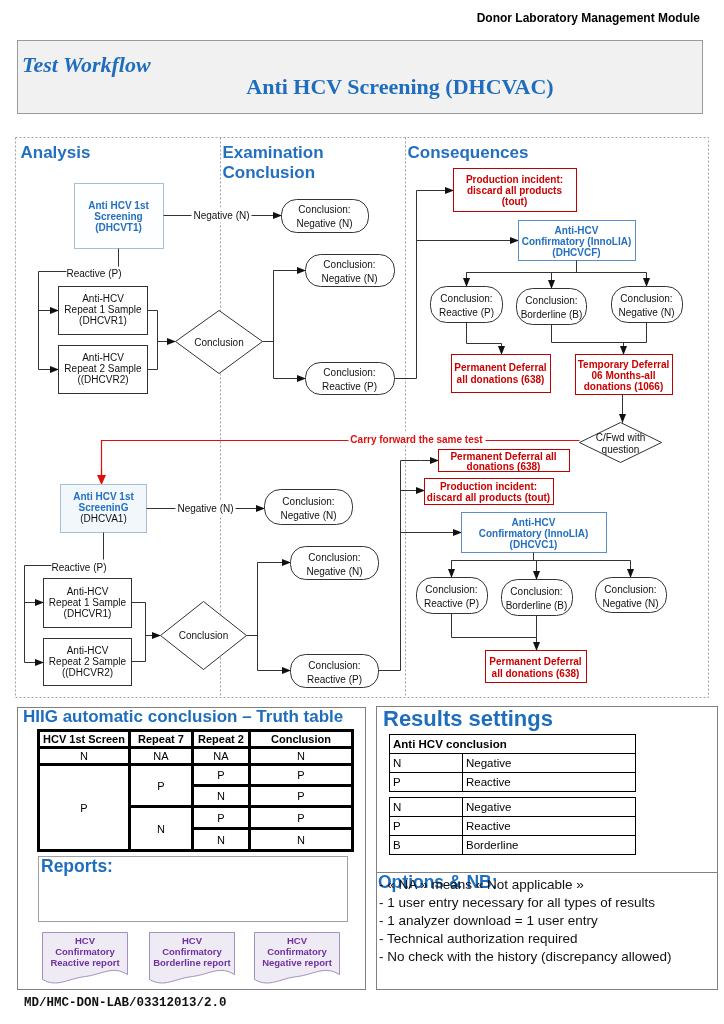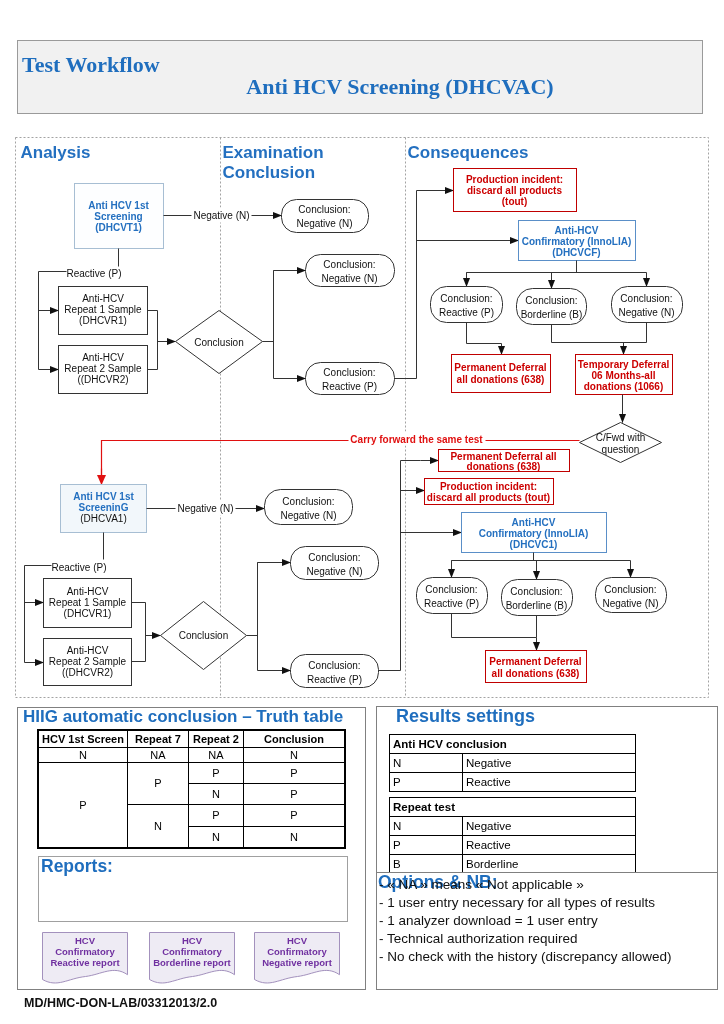--- a/index.html
+++ b/index.html
@@ -7,23 +7,24 @@
   #page{position:relative;width:724px;height:1024px;background:#ffffff;overflow:hidden;}
   .abs{position:absolute;}
   .blue{color:#1f6ebe;text-align:right;}
   .panel{position:absolute;border:1px solid #808080;background:#fff;}
   table{border-collapse:collapse;}
 </style>
 </head>
 <body>
 <div id="page">
 
+  <div class="abs" style="right:24px;top:11px;font-size:12px;font-weight:bold;color:#000;">Donor Laboratory Management Module</div>
 
   <div class="abs" style="left:17px;top:40px;width:684px;height:72px;background:#f1f1f1;border:1px solid #9a9a9a;"></div>
-  <div class="abs" style="left:22px;top:52px;font-size:22px;font-weight:bold;color:#1f6ebe;font-family:'Liberation Serif',serif;">Test Workflow</div>
+  <div class="abs" style="left:22px;top:52px;font-size:22px;font-weight:bold;color:#1f6ebe;font-family:'Liberation Serif',serif;font-style:italic;">Test Workflow</div>
   <div class="abs" style="left:18px;top:74px;width:686px;text-align:center;font-size:22px;font-weight:bold;color:#1f6ebe;font-family:'Liberation Serif',serif;padding-left:39px;">Anti HCV Screening (DHCVAC)</div>
 
   <svg class="abs" style="left:0;top:0;" width="724" height="1024" viewBox="0 0 724 1024">
     <defs>
       <marker id="ab" markerWidth="9" markerHeight="7" refX="8.5" refY="3.5" orient="auto" markerUnits="userSpaceOnUse">
         <path d="M0,0 L9,3.5 L0,7 Z" fill="#111"></path>
       </marker>
       <marker id="ar" markerWidth="10" markerHeight="9" refX="9.5" refY="4.5" orient="auto" markerUnits="userSpaceOnUse">
         <path d="M0,0 L10,4.5 L0,9 Z" fill="#e01010"></path>
       </marker>
@@ -257,41 +258,38 @@
       <text x="150" y="11.5">HCV</text>
         <text x="150" y="22.5">Confirmatory</text>
         <text x="150" y="33.5">Borderline report</text>
       <text x="255" y="11.5">HCV</text>
         <text x="255" y="22.5">Confirmatory</text>
         <text x="255" y="33.5">Negative report</text>
     </g>
   </svg>
 
   <div class="panel" style="left:376px;top:706px;width:340px;height:166px;"></div>
-  <div class="abs blue" style="left:396px;top:706px;font-size:18px;font-weight:bold;">Results settings</div>
+  <div class="abs blue" style="left:383px;top:706px;font-size:22px;font-weight:bold;">Results settings</div>
   <table class="abs" id="rs1" style="left:389px;top:734px;font-size:11.5px;">
     <tbody>
         <tr style="height:17px;font-weight:bold;">
           <td colspan="2">Anti HCV conclusion</td>
         </tr>
     <tr style="height:18px;">
           <td style="width:66px;">N</td>
           <td style="width:166px;">Negative</td>
         </tr>
     <tr style="height:18px;">
           <td>P</td>
           <td>Reactive</td>
         </tr>
   </tbody>
     </table>
   <table class="abs" id="rs2" style="left:389px;top:797px;font-size:11.5px;">
     <tbody>
-        <tr style="height:18px;font-weight:bold;">
-          <td colspan="2">Repeat test</td>
-        </tr>
     <tr style="height:18px;">
           <td style="width:66px;">N</td>
           <td style="width:166px;">Negative</td>
         </tr>
     <tr style="height:17px;">
           <td>P</td>
           <td>Reactive</td>
         </tr>
     <tr style="height:14px;">
           <td>B</td>
@@ -303,22 +301,22 @@
   <div class="panel" style="left:376px;top:872px;width:340px;height:116px;"></div>
   <div class="abs blue" style="left:378px;top:872px;font-size:17.5px;font-weight:bold;">Options &amp; NB:</div>
   <div class="abs" style="left:379px;top:876px;font-size:13.5px;color:#111;line-height:18px;">
     - « NA » means « Not applicable »<br>
     - 1 user entry necessary for all types of results<br>
     - 1 analyzer download = 1 user entry<br>
     - Technical authorization required<br>
     - No check with the history (discrepancy allowed)
   </div>
 
-  <div class="abs" style="left:24px;top:996px;font-size:12.5px;font-weight:bold;color:#111;">MD/HMC-DON-LAB/03312013/2.0</div>
+  <div class="abs" style="left:24px;top:996px;font-size:12.5px;font-weight:bold;color:#111;font-family:Liberation Mono, monospace;">MD/HMC-DON-LAB/03312013/2.0</div>
   <div class="abs" style="left:665px;top:997px;font-size:12.5px;font-weight:bold;color:#111;margin-top:40px;">3 / 27</div>
 
 </div>
 <style>
-  #truth td{border:1px solid #000000;}
+  #truth td{border:3px solid #000000;}
   #truth{border:2px solid #000;}
   #rs1 td,#rs2 td{border:1px solid #000;padding:3px 3px;}
   #rs1,#rs2{border:1px solid #000;}
 </style>
 
 </body></html>

